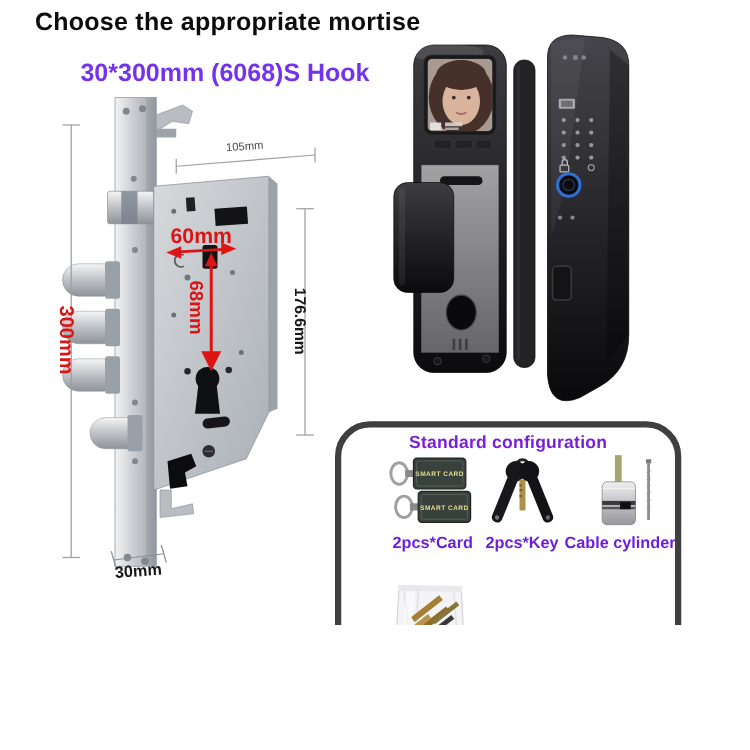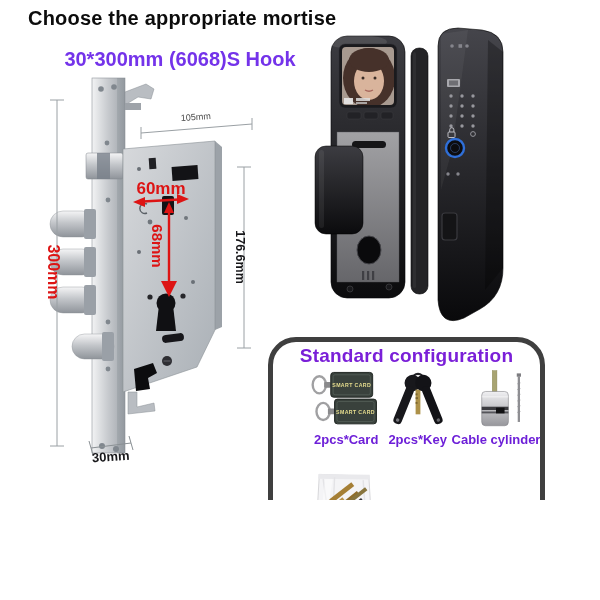--- a/index.html
+++ b/index.html
@@ -7,21 +7,21 @@
             font-family:"Liberation Sans", sans-serif; overflow:hidden; }
   .title { position:absolute; left:28px; top:7px; font-size:20px; font-weight:600;
            color:#0c0c0c; letter-spacing:0.2px; }
   .subtitle { position:absolute; left:0; top:48px; width:360px; text-align:center;
               font-size:20px; font-weight:600; color:#7433ea; }
   svg.scene { position:absolute; left:0; top:0; }
   svg text { font-family:"Liberation Sans", sans-serif; }
   .config-box { position:absolute; left:268px; top:337px; width:277px; height:244px;
                 background:#ffffff; border:5px solid #3f3f3f; border-radius:28px;
                 box-sizing:border-box; }
-  .config-title { text-align:center; margin-top:3px; font-size:19px; font-weight:bold;
+  .config-title { text-align:center; margin-top:3px; font-size:14px; font-weight:bold;
                   color:#7a1fd8; letter-spacing:0.2px; }
   .config-grid { display:grid; grid-template-columns:31% 32% 37%; padding:3px 2px 0 4px;margin-left:34px; }
   .config-item { display:flex; flex-direction:column; align-items:center; height:101px; }
   .config-item svg { display:block; }
   .item-label { font-size:13px; font-weight:bold; color:#6d1fd8; white-space:nowrap; margin-top:0; }
   .config-item.wide .item-label { font-size:12.3px; letter-spacing:-0.3px; }
 </style>
 </head>
 <body>
 

